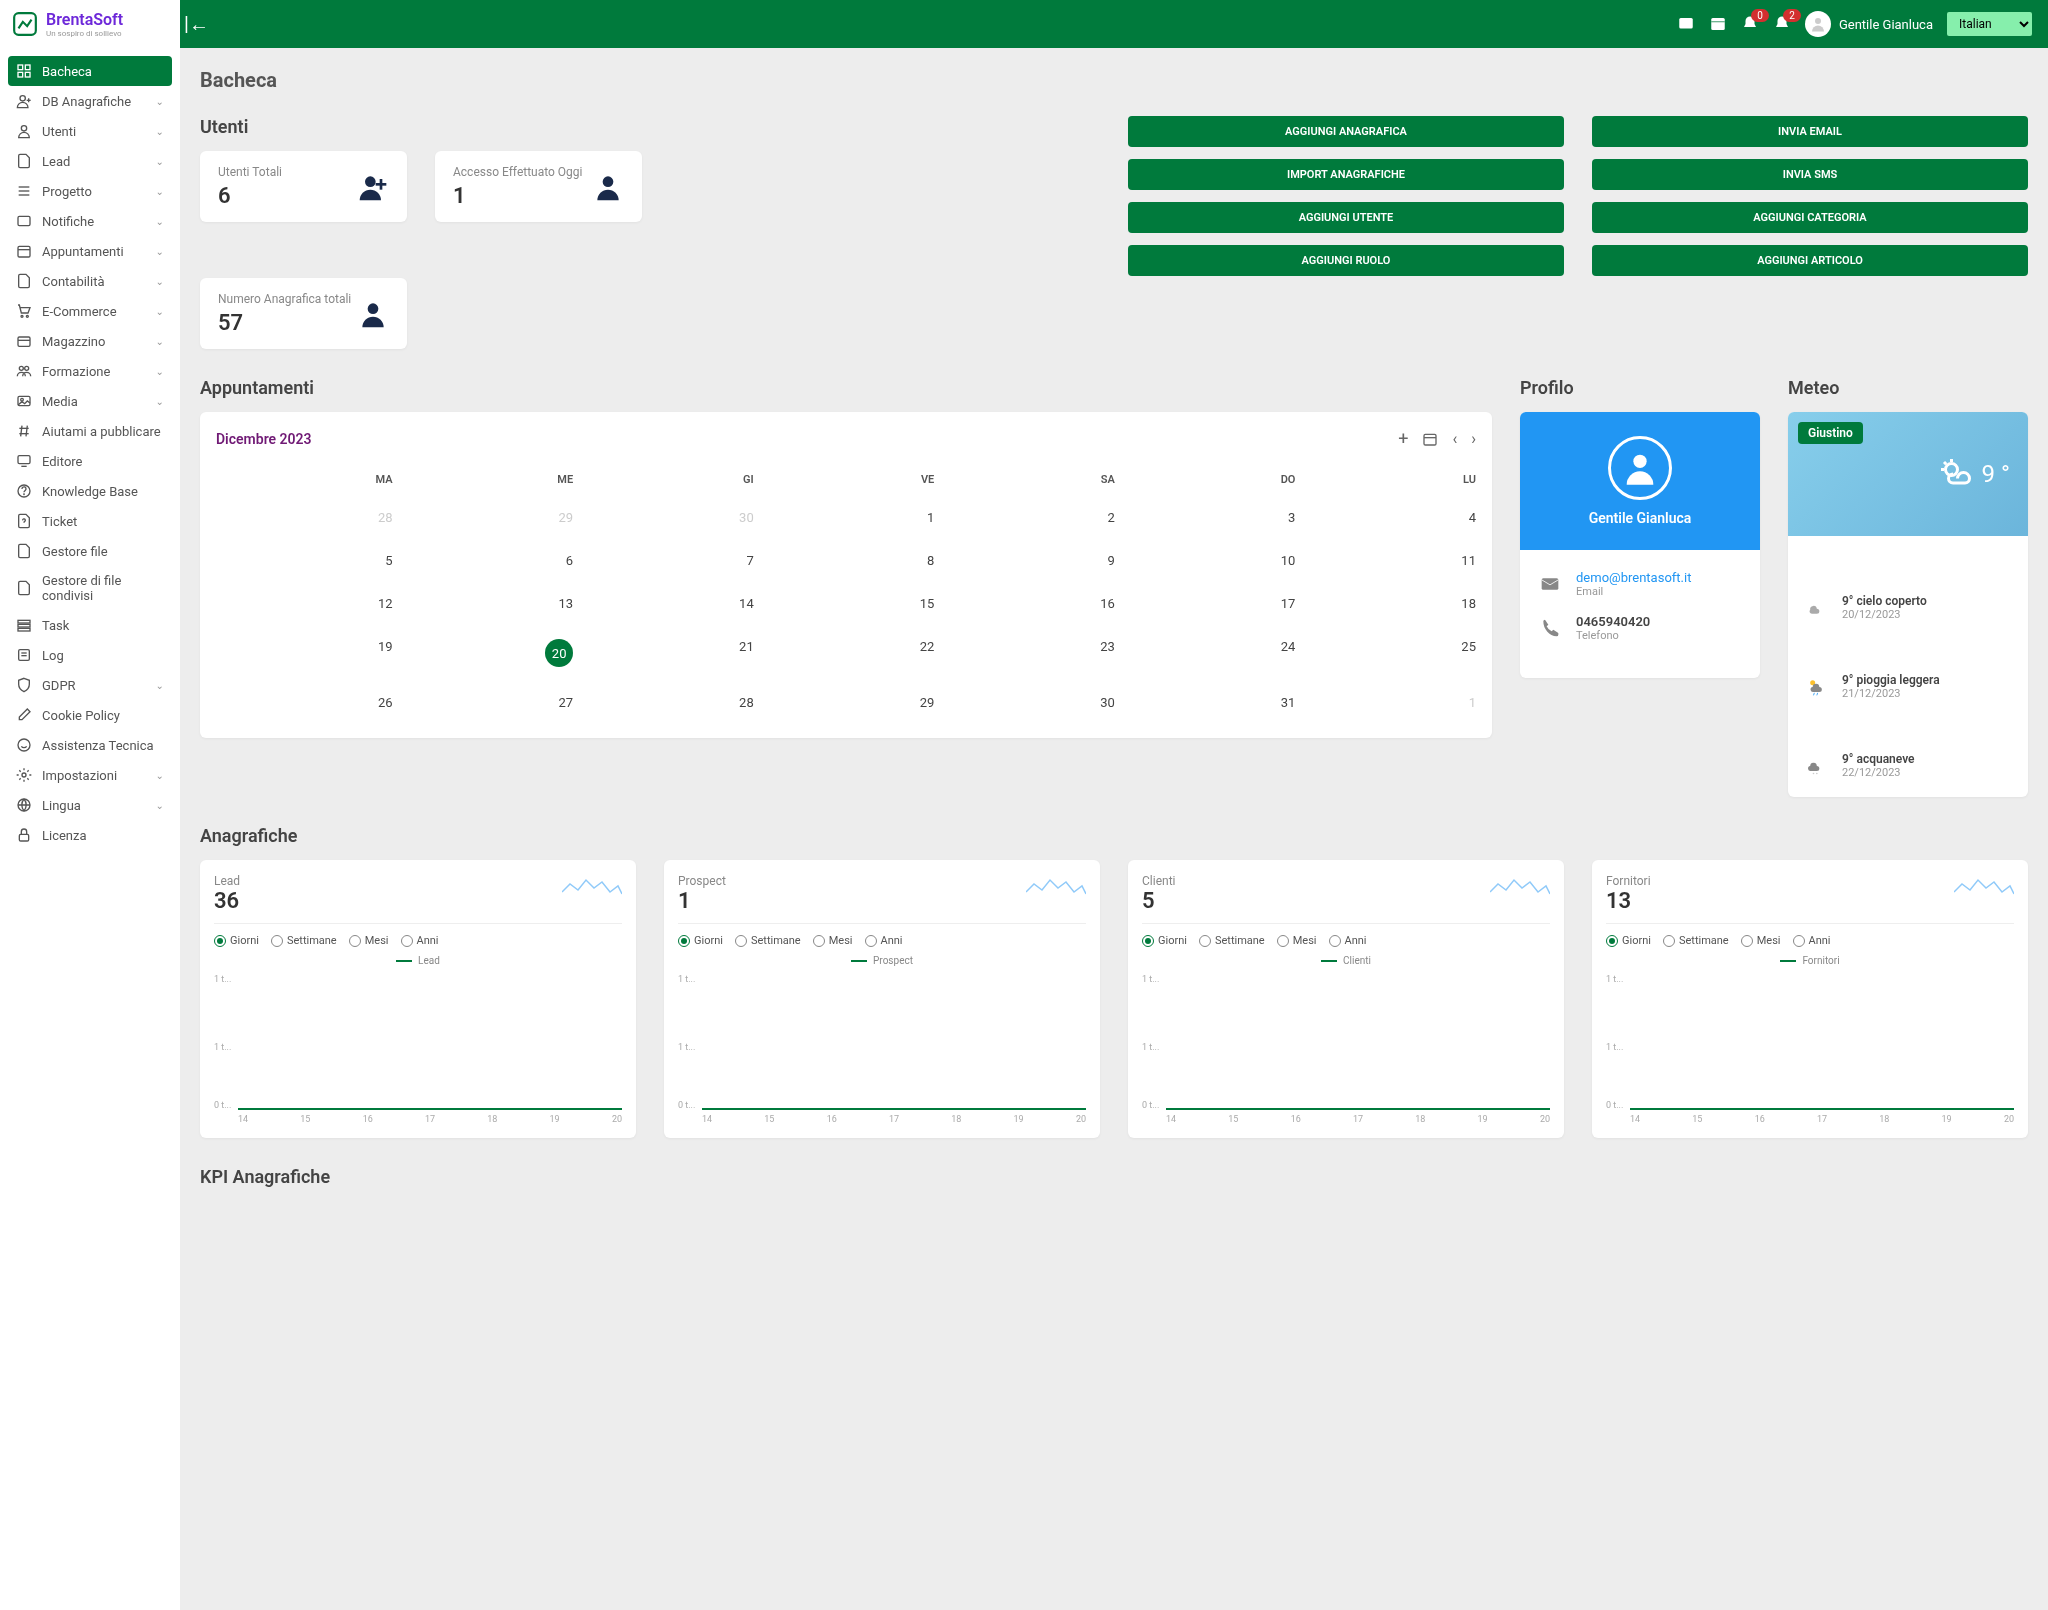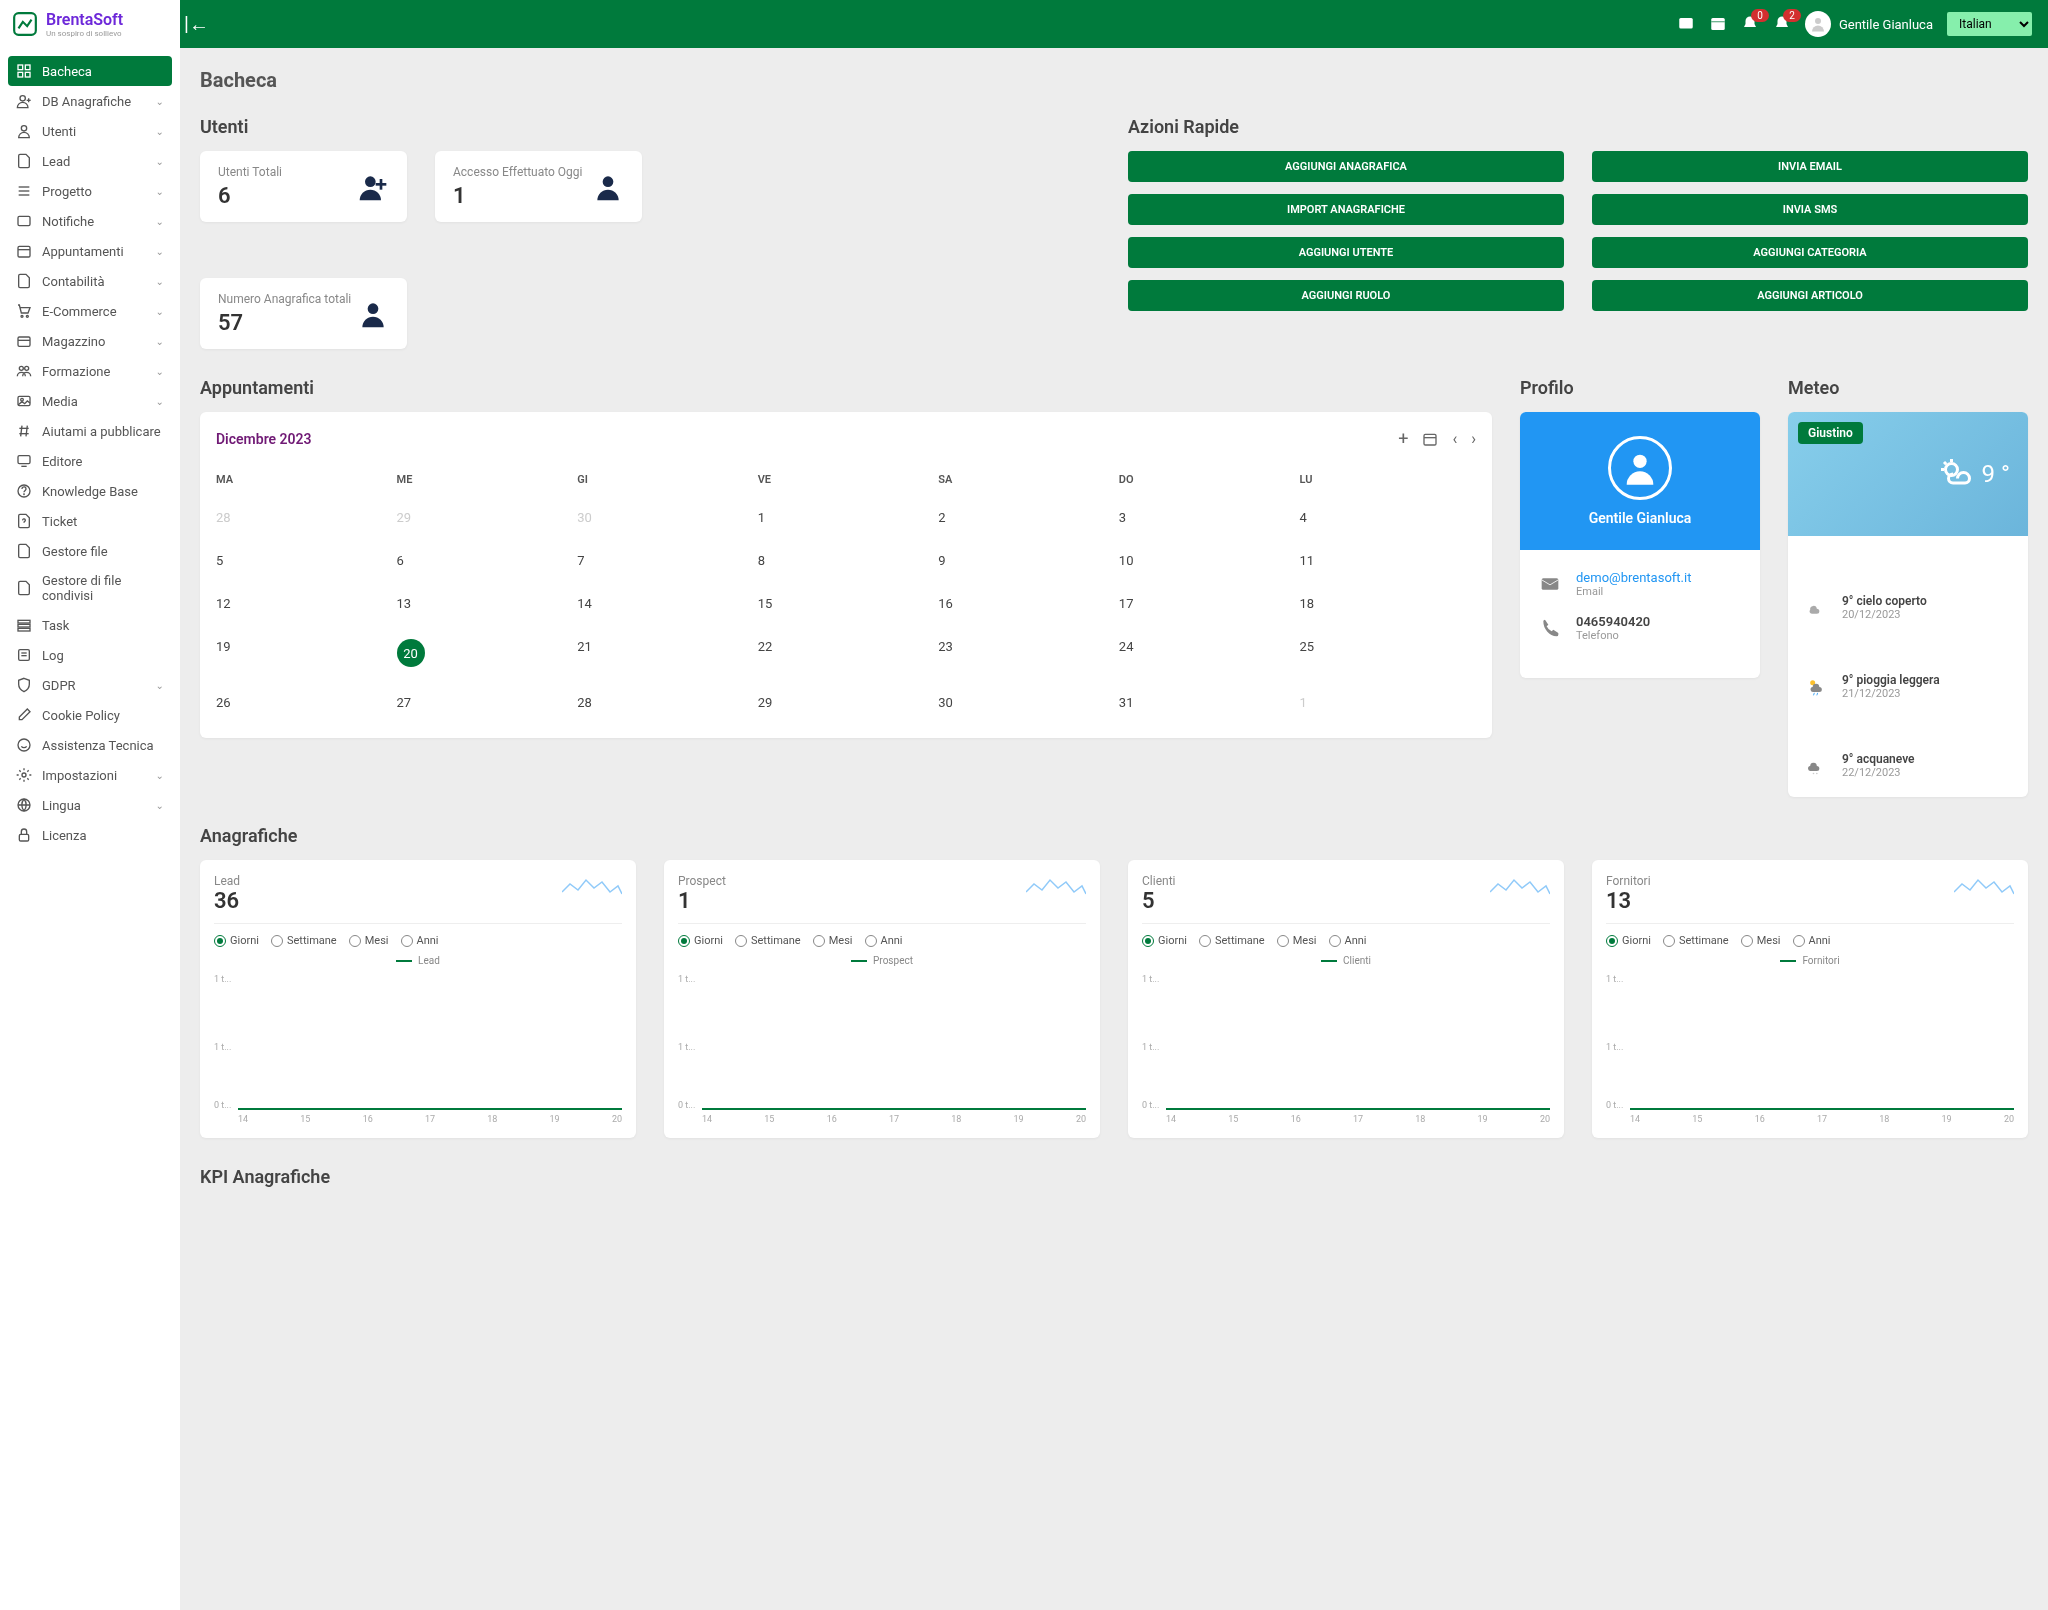--- a/index.html
+++ b/index.html
@@ -110,21 +110,21 @@
     
     .calendar-card {
       background: #fff;
       border-radius: 6px;
       padding: 16px;
       box-shadow: 0 1px 3px rgba(0,0,0,0.05);
     }
     .cal-header { display: flex; align-items: center; justify-content: space-between; margin-bottom: 16px; }
     .cal-month { font-size: 14px; font-weight: 600; color: #701a75; }
     .cal-controls { display: flex; gap: 14px; align-items: center; color: #666; }
-    .cal-grid { display: grid; grid-template-columns: repeat(7, 1fr); gap: 4px; text-align: left; }
+    .cal-grid { display: grid; grid-template-columns: repeat(7, 1fr); gap: 4px; text-align: right; }
     .cal-dow { font-size: 11px; font-weight: 600; color: #555; padding: 8px 0; }
     .cal-day { padding: 12px 0; font-size: 13px; color: #444; cursor: pointer; }
     .cal-day.muted { color: #ccc; }
     .cal-day.today span { background: #007a3c; color: #fff; border-radius: 50%; width: 28px; height: 28px; display: inline-flex; align-items: center; justify-content: center; }
     
     
     .profile-card {
       background: #fff;
       border-radius: 6px;
       overflow: hidden;
@@ -502,21 +502,20 @@
               <div class="stat-value">57</div>
             </div>
             <svg class="stat-icon" viewBox="0 0 24 24" fill="#1a2a4a">
               <circle cx="12" cy="8" r="4"></circle>
               <path d="M4 22a8 8 0 0116 0z"></path>
             </svg>
           </div>
         </div>
     </div>
     <div class="col">
-      <h2 class="section-title">Azioni Rapide</h2>
       <div class="action-grid">
         <div class="action-col" id="actions-left">
             <button class="action-btn">AGGIUNGI ANAGRAFICA</button>
             <button class="action-btn">IMPORT ANAGRAFICHE</button>
             <button class="action-btn">AGGIUNGI UTENTE</button>
             <button class="action-btn">AGGIUNGI RUOLO</button>
           </div>
         <div class="action-col" id="actions-right">
             <button class="action-btn">INVIA EMAIL</button>
             <button class="action-btn">INVIA SMS</button>

